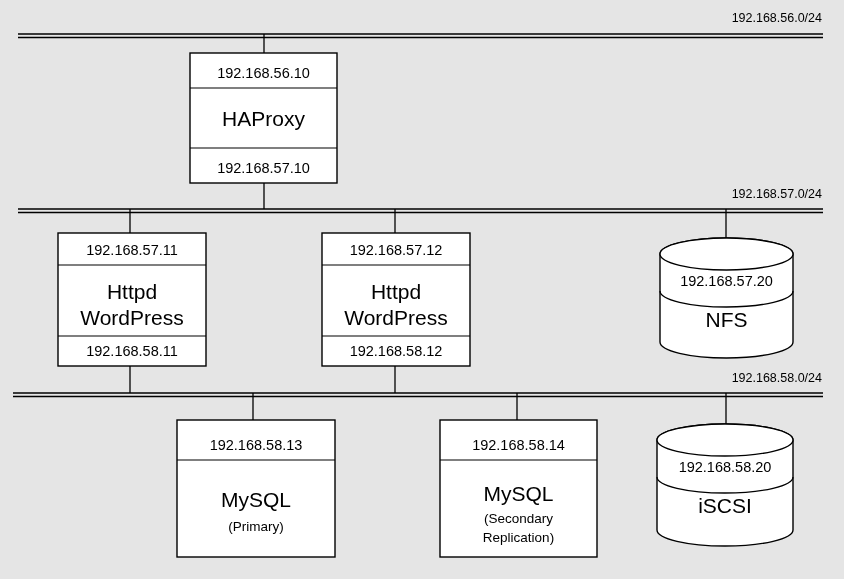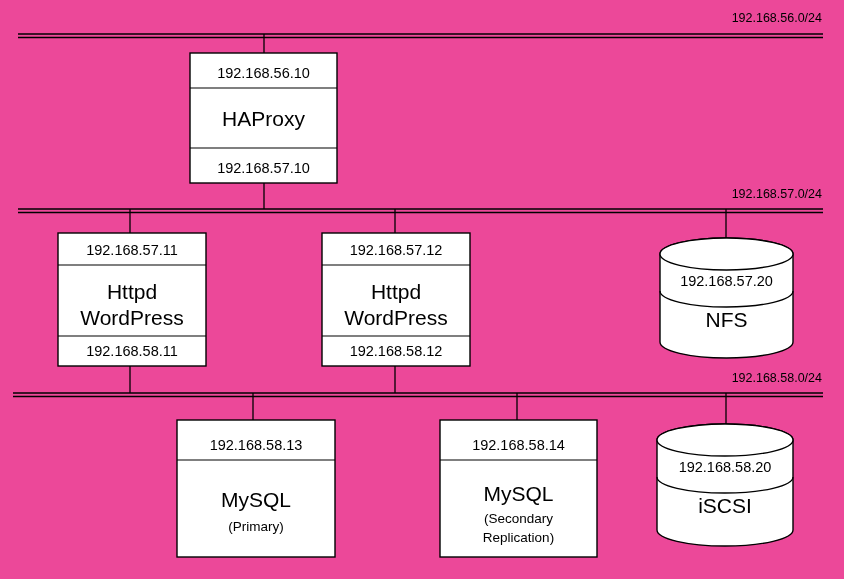--- a/index.html
+++ b/index.html
@@ -9,21 +9,21 @@
   }
   body {
     font-family: "Liberation Sans", sans-serif;
     color: #000000;
   }
   #diagram-root {
     position: relative;
     width: 844px;
     height: 579px;
     overflow: hidden;
-    background: #ec4899;
+    background: #e5e5e5;
   }
   #diagram-svg {
     position: absolute;
     left: 0;
     top: 0;
     width: 844px;
     height: 579px;
   }
   .net-label {
     font-size: 12.5px;

